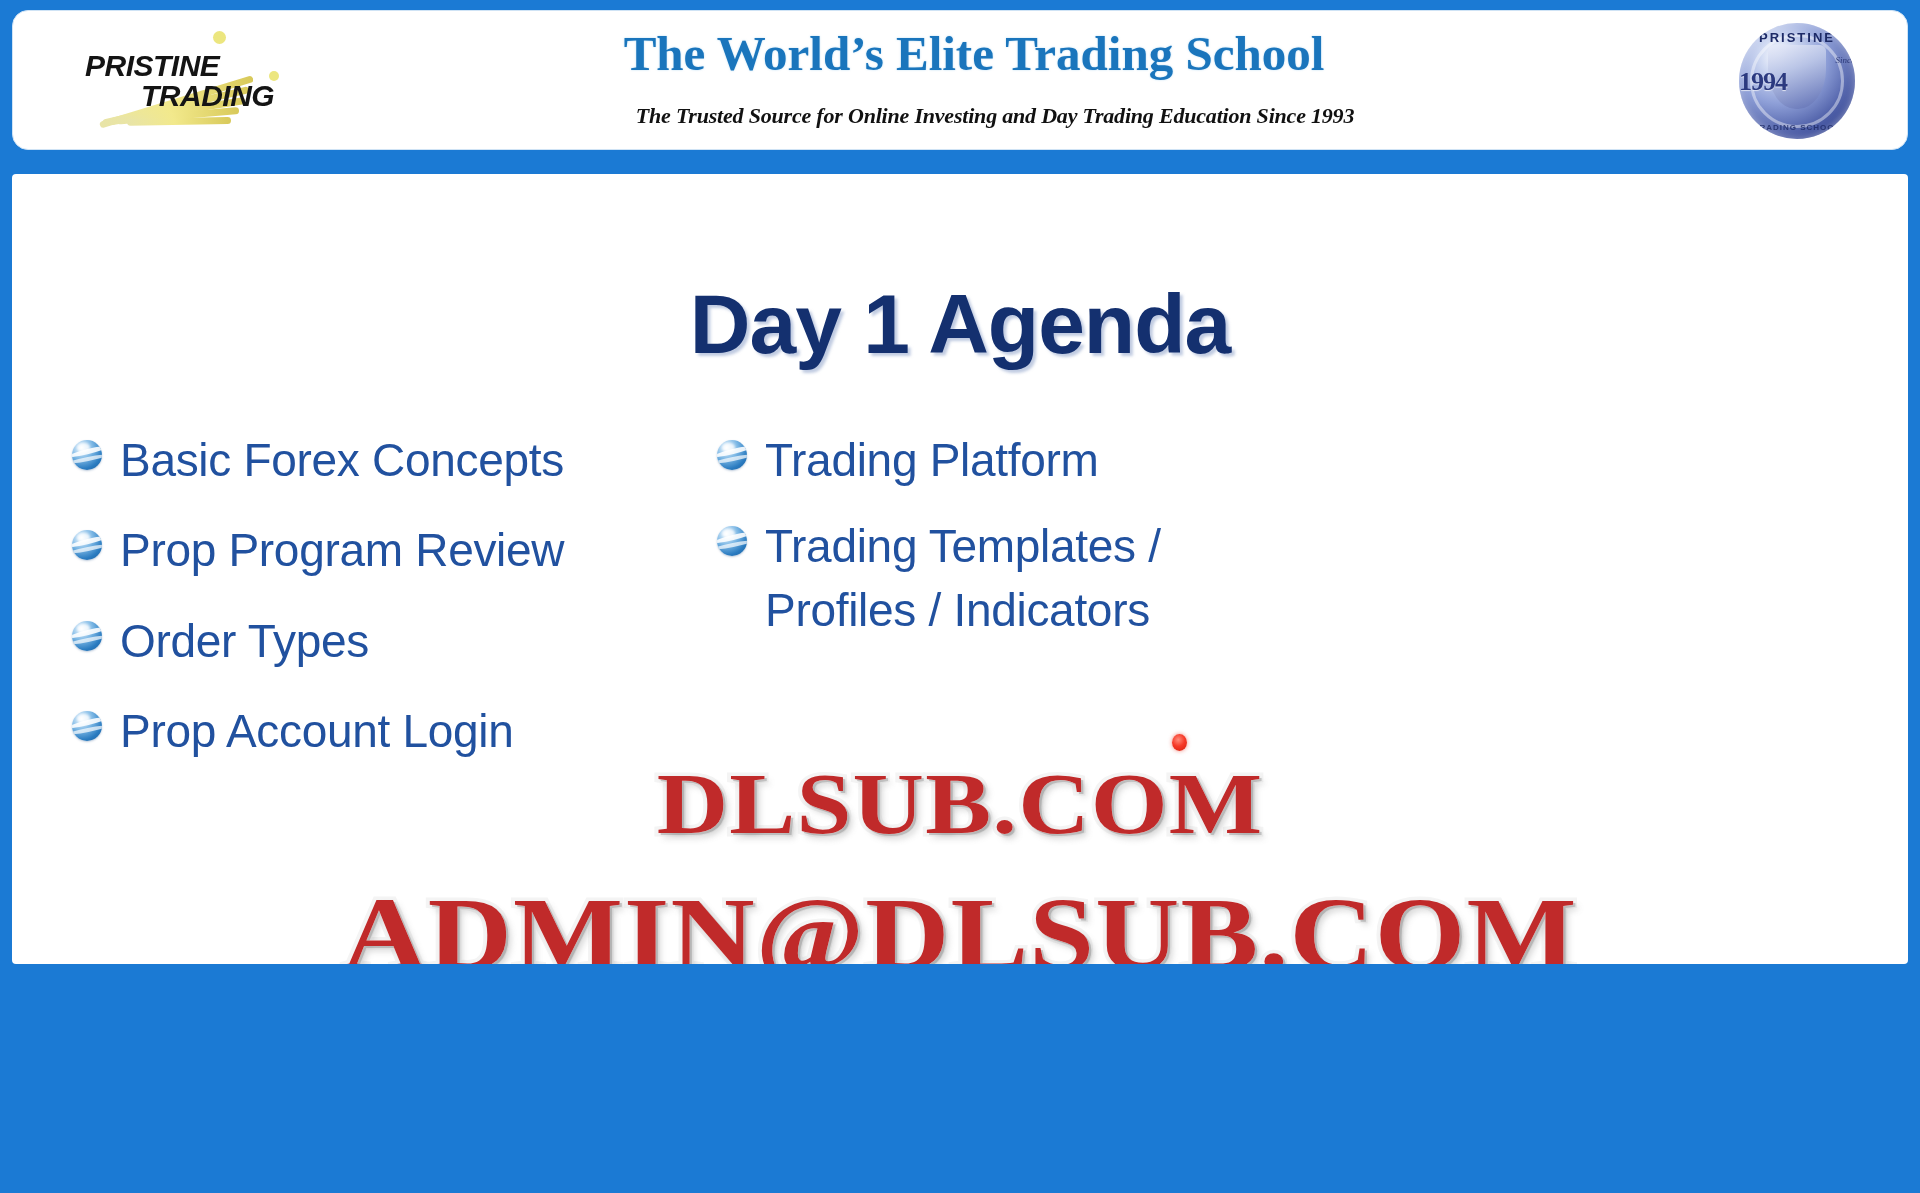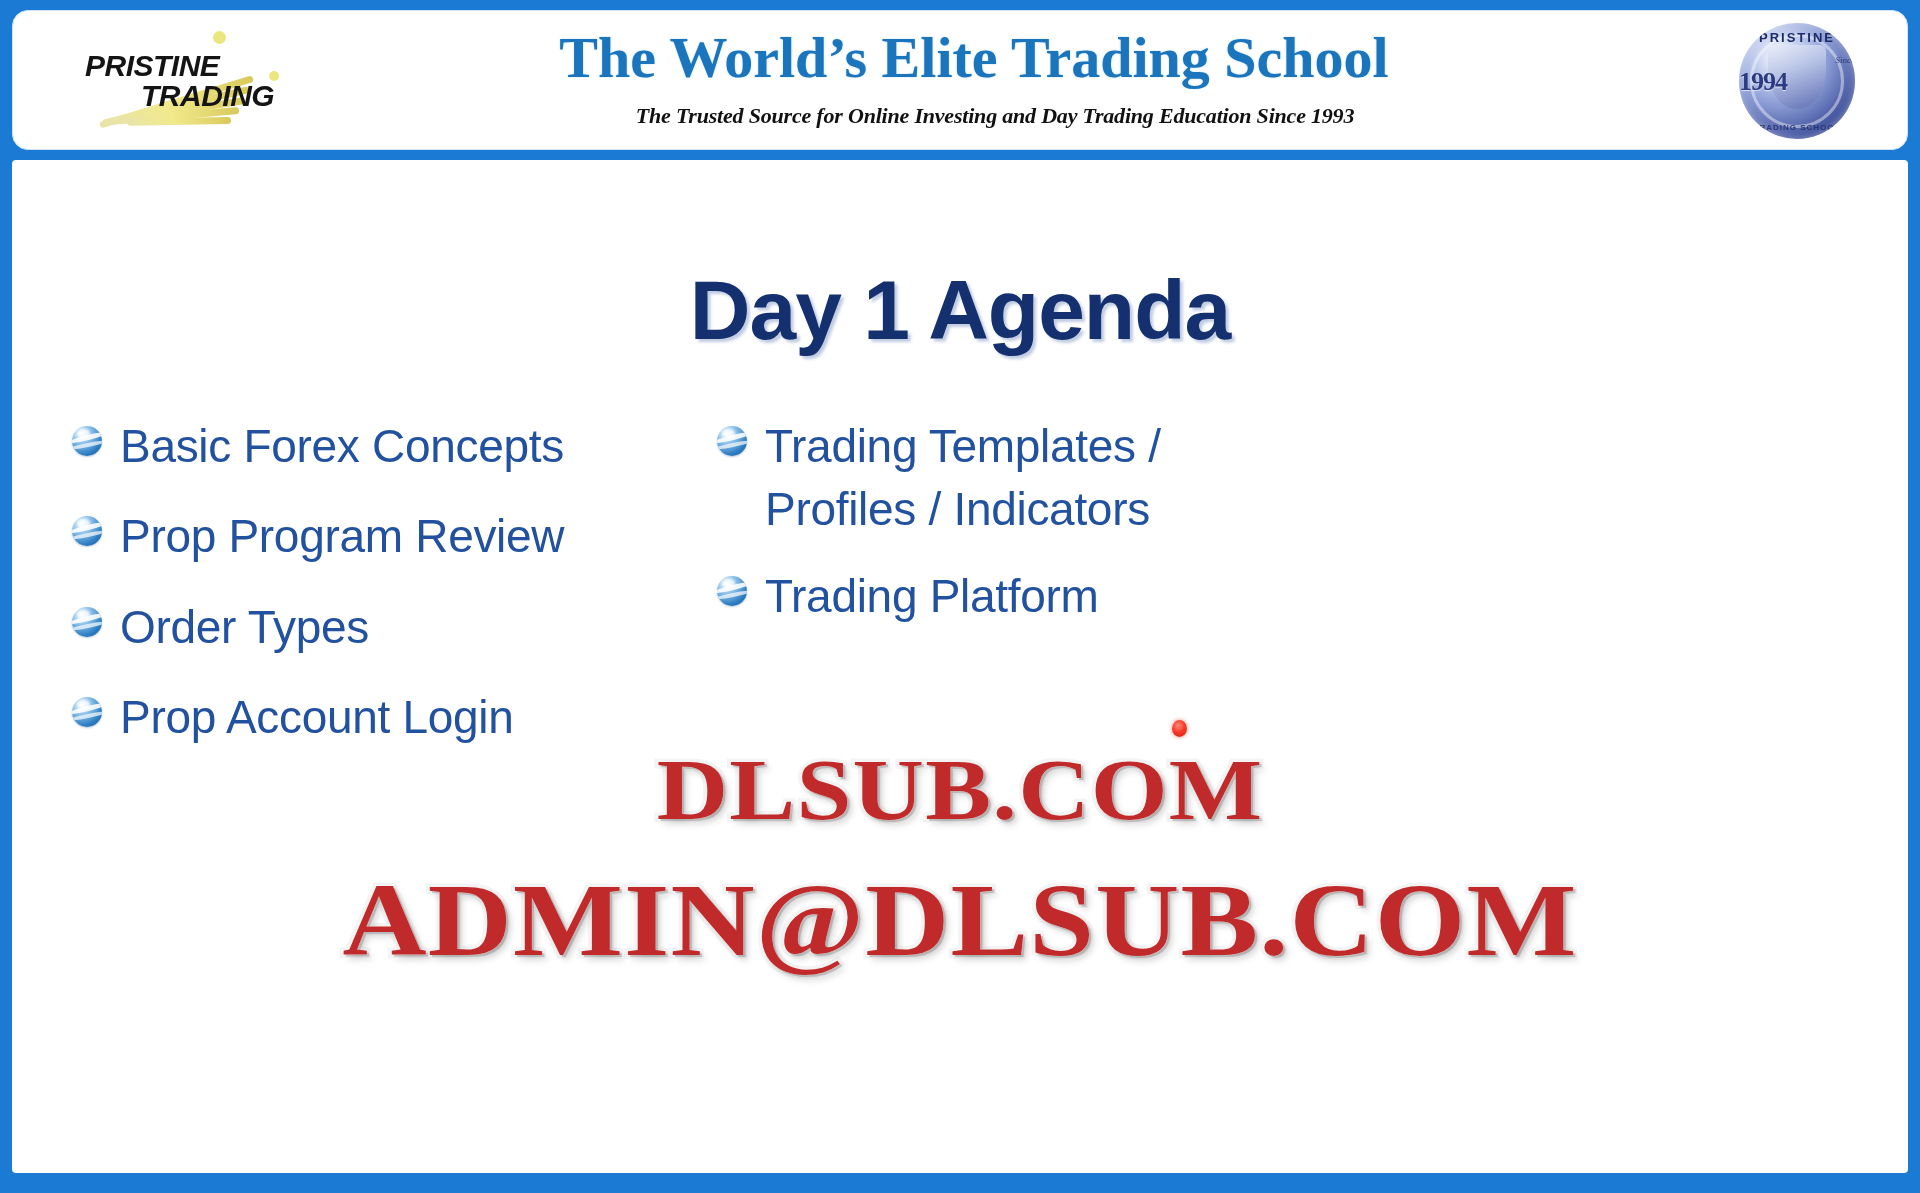--- a/index.html
+++ b/index.html
@@ -81,21 +81,21 @@
   #brand-word-2 { left: 86px; top: 52px; font-size: 30px; }
 
   
   #header-title {
     position: absolute;
     left: 0; right: 0;
     top: 18px;
     text-align: center;
     font-family: "Liberation Serif", serif;
     font-weight: bold;
-    font-size: 58px;
+    font-size: 49px;
     line-height: 1.0;
     color: #1a75bc;
     text-shadow: 0 0 2px rgba(120,185,230,0.55);
     letter-spacing: 0px;
     margin-left: 28px;
   }
   #header-tagline {
     position: absolute;
     left: 0; right: 0;
     top: 92px;
@@ -167,22 +167,22 @@
     font-size: 13px;
     color: #1d2a66;
     letter-spacing: 2px;
   }
   #seal-arc-top { top: 7px; }
   #seal-arc-bottom { bottom: 7px; font-size: 8px; letter-spacing: 1px; opacity: 0.8; }
 
   
   #body-panel {
     position: relative;
-    margin-top: 10px;
-    height: 1013px;
+    margin-top: 24px;
+    height: 790px;
     background: #ffffff;
     border-radius: 4px;
     overflow: hidden;
   }
 
   #page-title {
     position: absolute;
     left: 0; right: 0;
     top: 108px;
     text-align: center;
@@ -372,31 +372,31 @@
         </div>
       </div>
 
       <div class="col" id="col-right">
         <div class="bullet-row">
           <span class="bullet-icon">
             <span class="gloss"></span>
               <span class="band b1"></span>
               <span class="band b2"></span>
           </span>
+          <span class="bullet-text">Trading Platform</span>
+        </div>
+        <div class="bullet-row">
+          <span class="bullet-icon">
+            <span class="gloss"></span>
+              <span class="band b1"></span>
+              <span class="band b2"></span>
+          </span>
           <span class="bullet-text">Trading Templates /
 Profiles / Indicators</span>
         </div>
-        <div class="bullet-row">
-          <span class="bullet-icon">
-            <span class="gloss"></span>
-              <span class="band b1"></span>
-              <span class="band b2"></span>
-          </span>
-          <span class="bullet-text">Trading Platform</span>
-        </div>
       </div>
 
     </div>
 
     <span id="laser-dot"></span>
 
     <div class="watermark" id="watermark-1">DLSUB.COM</div>
     <div class="watermark" id="watermark-2">ADMIN@DLSUB.COM</div>
 
   </div>

